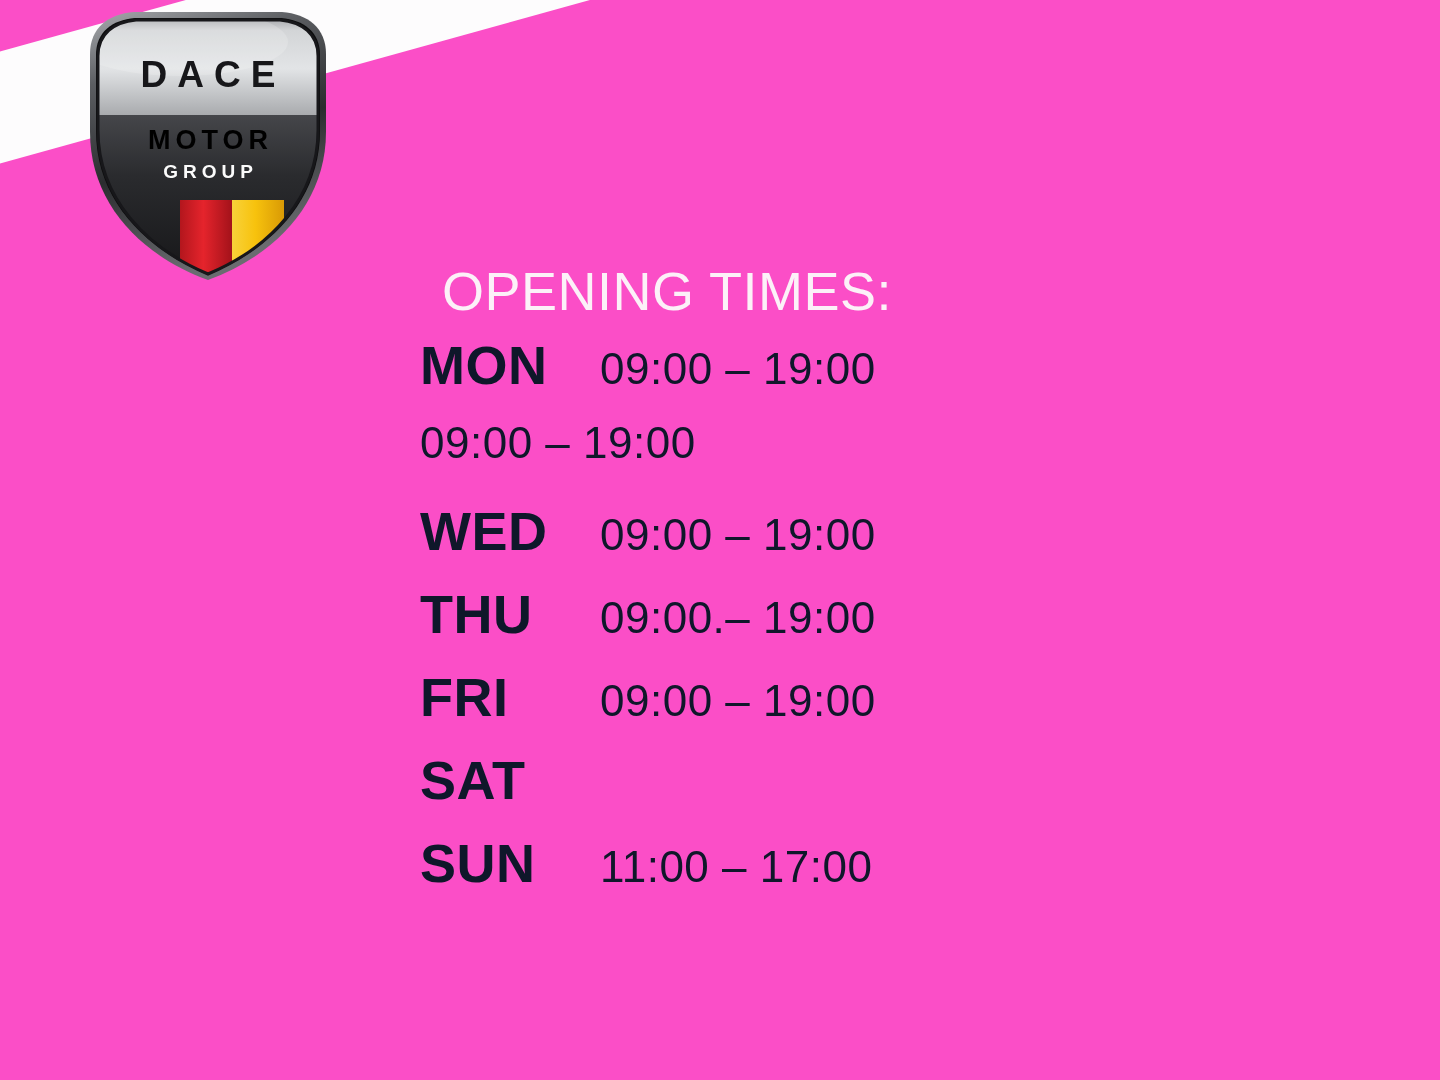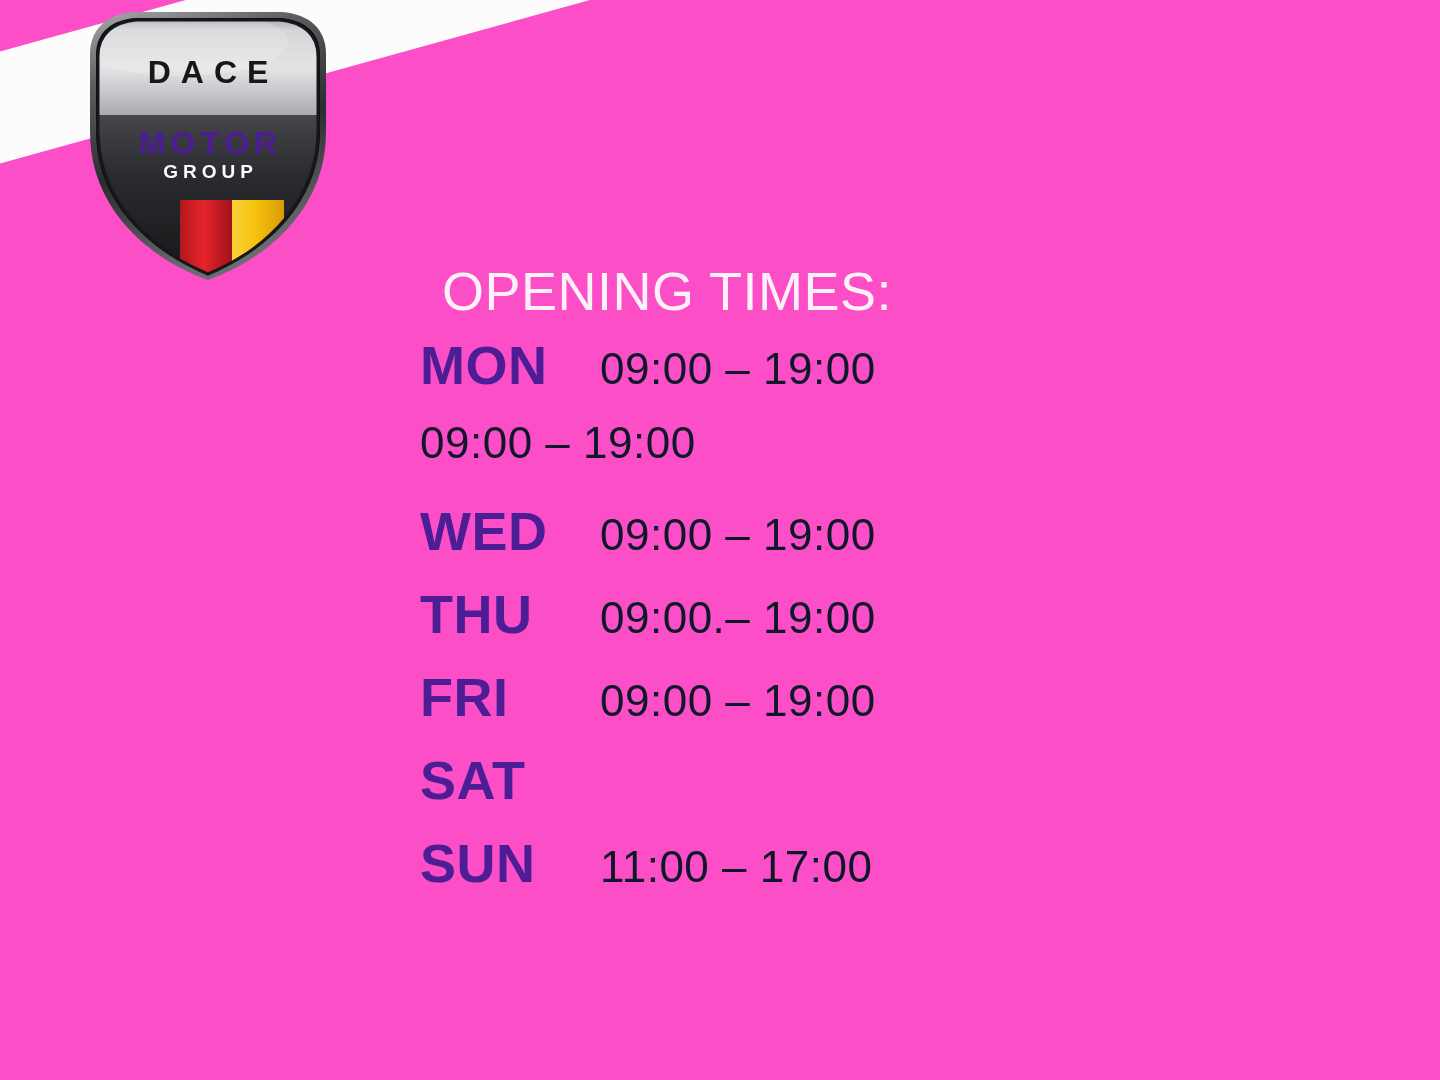--- a/index.html
+++ b/index.html
@@ -57,34 +57,34 @@
     position: absolute;
     left: 0;
     width: 100%;
     text-align: center;
     pointer-events: none;
     user-select: none;
   }
 
   .logo-dace {
     top: 44px;
-    font-size: 32px;
+    font-size: 37px;
     font-weight: bold;
     letter-spacing: 10px;
     color: #17171a;
     text-indent: 10px;
     line-height: 1;
   }
 
   .logo-motor {
     top: 115px;
-    font-size: 32px;
+    font-size: 27px;
     font-weight: bold;
     letter-spacing: 5px;
-    color: #4c1d95;
+    color: #000000;
     text-indent: 5px;
     line-height: 1;
   }
 
   .logo-group {
     top: 150px;
     font-size: 19px;
     font-weight: bold;
     letter-spacing: 5px;
     color: #fbfbfb;
@@ -118,21 +118,21 @@
   .hours-row {
     display: flex;
     align-items: baseline;
     height: 83px;
   }
 
   .day-label {
     flex: 0 0 180px;
     font-size: 54px;
     font-weight: bold;
-    color: #4c1d95;
+    color: #0f172a;
     letter-spacing: 0.5px;
     line-height: 1;
     white-space: nowrap;
   }
 
   .day-hours {
     flex: 1 1 auto;
     font-size: 44px;
     font-weight: normal;
     color: #0f172a;

